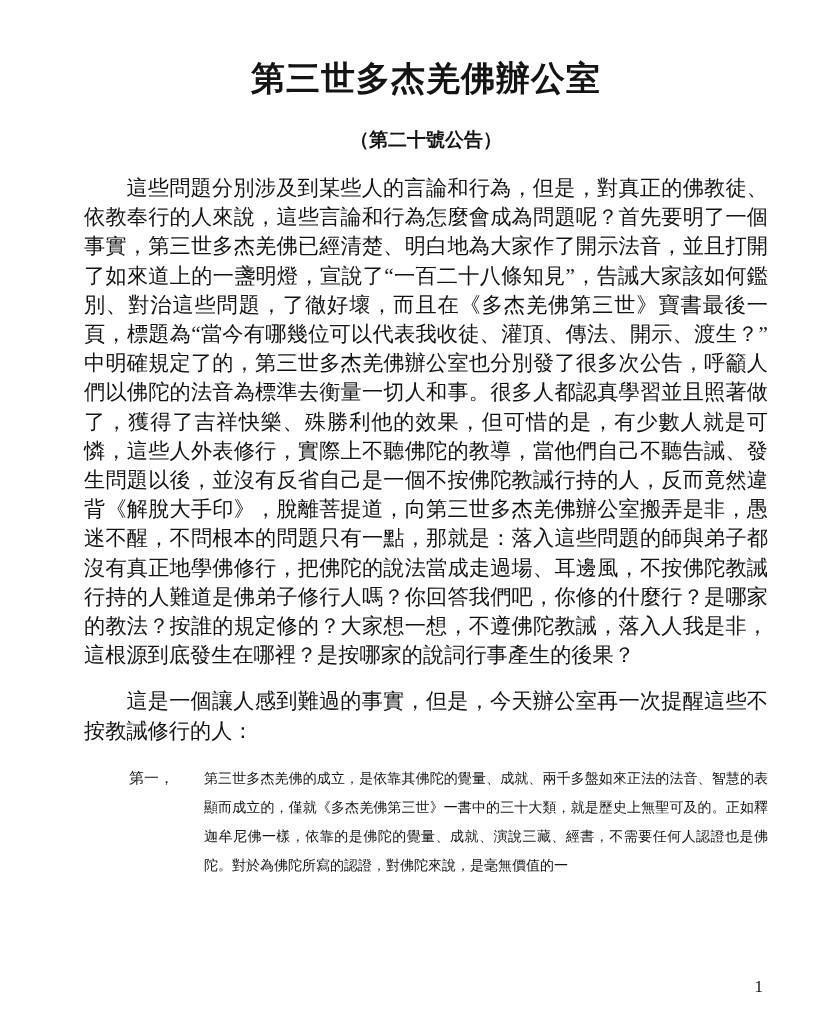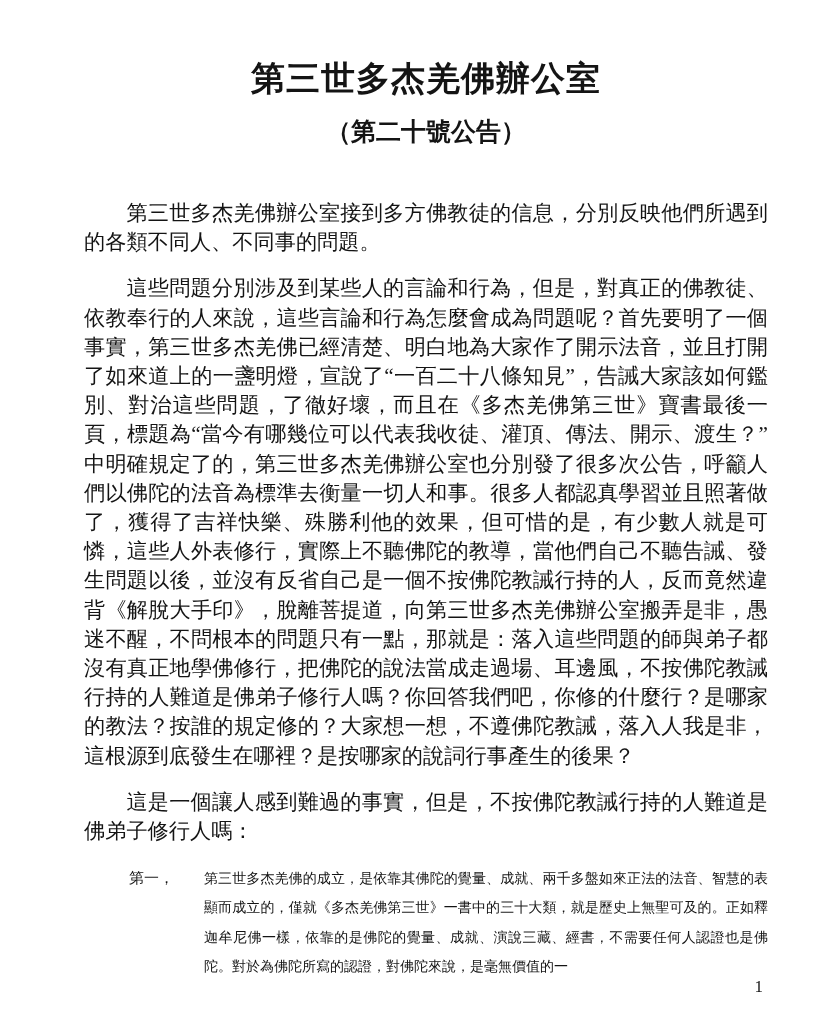--- a/index.html
+++ b/index.html
@@ -21,22 +21,22 @@
   }
   .doc-title {
     margin: 0;
     font-size: 34px;
     line-height: 48px;
     font-weight: bold;
     text-align: center;
     letter-spacing: 1px;
   }
   .doc-subtitle {
-    margin: 12px 0 0 0;
-    font-size: 25px;
+    margin: 20px 0 0 0;
+    font-size: 19px;
     line-height: 34px;
     font-weight: bold;
     text-align: center;
   }
   .body-para {
     margin: 17px 0 0 0;
     font-size: 21.2px;
     line-height: 29.2px;
     text-align: justify;
     text-indent: 2em;
@@ -74,25 +74,24 @@
 <body>
 
 <div class="page">
 
   <h1 class="doc-title">第三世多杰羌佛辦公室</h1>
 
   <h2 class="doc-subtitle">（第二十號公告）</h2>
 
   <div>
 
-    <p class="body-para first">第三世多杰羌佛辦公室接到多方佛教徒的信息，分別反映他們所遇到的各類不同人、不同事的問題。</p>
 
     <p class="body-para">這些問題分別涉及到某些人的言論和行為，但是，對真正的佛教徒、依教奉行的人來說，這些言論和行為怎麼會成為問題呢？首先要明了一個事實，第三世多杰羌佛已經清楚、明白地為大家作了開示法音，並且打開了如來道上的一盞明燈，宣說了“一百二十八條知見”，告誡大家該如何鑑別、對治這些問題，了徹好壞，而且在《多杰羌佛第三世》寶書最後一頁，標題為“當今有哪幾位可以代表我收徒、灌頂、傳法、開示、渡生？”中明確規定了的，第三世多杰羌佛辦公室也分別發了很多次公告，呼籲人們以佛陀的法音為標準去衡量一切人和事。很多人都認真學習並且照著做了，獲得了吉祥快樂、殊勝利他的效果，但可惜的是，有少數人就是可憐，這些人外表修行，實際上不聽佛陀的教導，當他們自己不聽告誡、發生問題以後，並沒有反省自己是一個不按佛陀教誡行持的人，反而竟然違背《解脫大手印》，脫離菩提道，向第三世多杰羌佛辦公室搬弄是非，愚迷不醒，不問根本的問題只有一點，那就是：落入這些問題的師與弟子都沒有真正地學佛修行，把佛陀的說法當成走過場、耳邊風，不按佛陀教誡行持的人難道是佛弟子修行人嗎？你回答我們吧，你修的什麼行？是哪家的教法？按誰的規定修的？大家想一想，不遵佛陀教誡，落入人我是非，這根源到底發生在哪裡？是按哪家的說詞行事產生的後果？</p>
 
-    <p class="body-para">這是一個讓人感到難過的事實，但是，不按佛陀教誡行持的人難道是佛弟子修行人嗎：</p>
+    <p class="body-para">這是一個讓人感到難過的事實，但是，今天辦公室再一次提醒這些不按教誡修行的人：</p>
 
     <div class="list-item">
       <span class="list-label">第一，</span>
       <span class="list-text">第三世多杰羌佛的成立，是依靠其佛陀的覺量、成就、兩千多盤如來正法的法音、智慧的表顯而成立的，僅就《多杰羌佛第三世》一書中的三十大類，就是歷史上無聖可及的。正如釋迦牟尼佛一樣，依靠的是佛陀的覺量、成就、演說三藏、經書，不需要任何人認證也是佛陀。對於為佛陀所寫的認證，對佛陀來說，是毫無價值的一</span>
     </div>
 
   </div>
 
   <div class="page-number">1</div>
 

